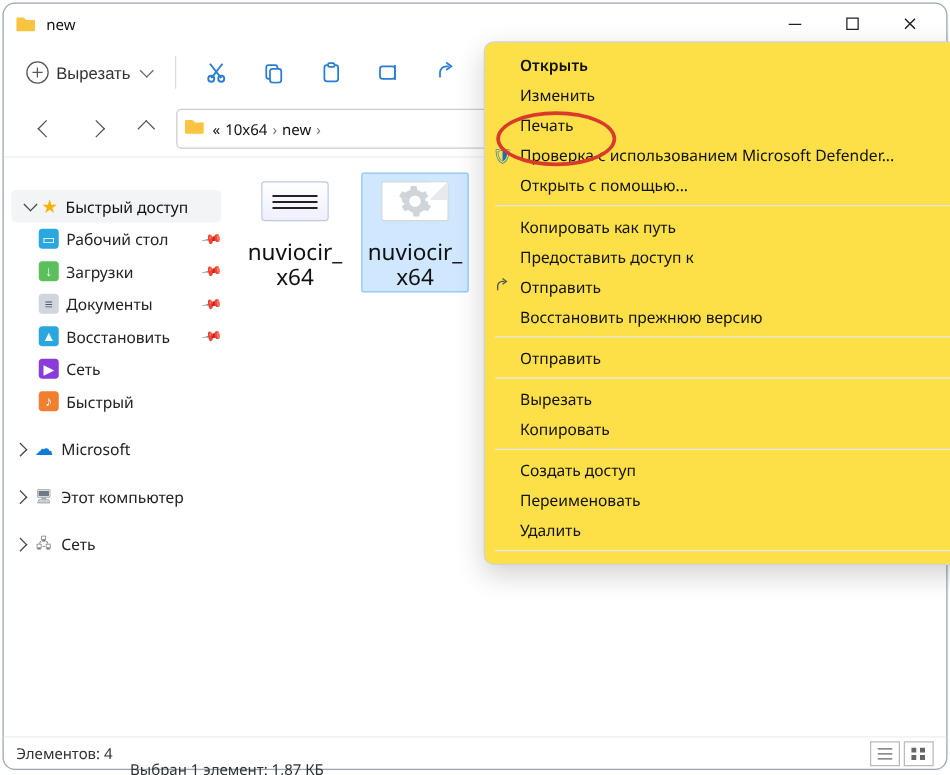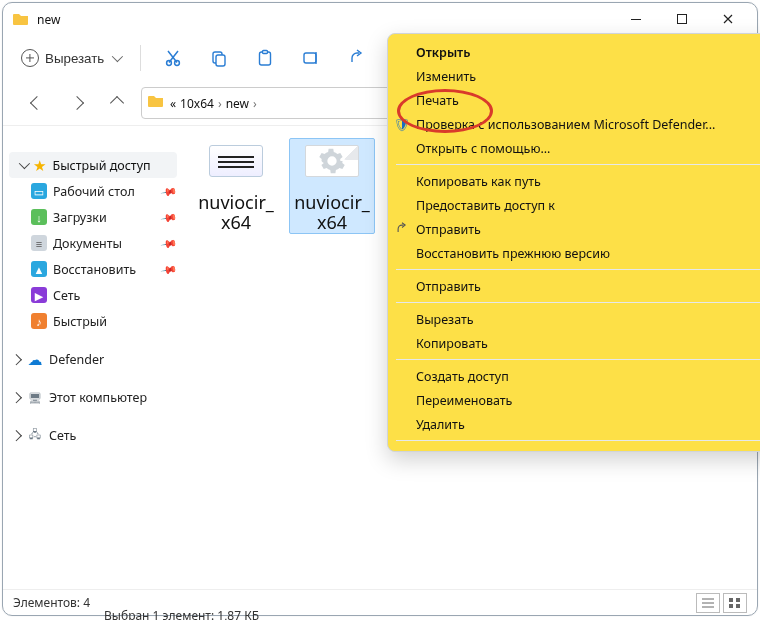--- a/index.html
+++ b/index.html
@@ -221,21 +221,21 @@
           </div>
         <div class="side-item">
             <span class="ico mus">♪</span>
             <span>Быстрый</span>
           </div>
       </div>
       <div class="side-group">
         <div class="side-item" style="padding-left:10px;">
             <span class="twisty closed"></span>
             <span class="ico onedrive">☁</span>
-            <span>Defender</span>
+            <span>Microsoft</span>
           </div>
       </div>
       <div class="side-group">
         <div class="side-item" style="padding-left:10px;">
             <span class="twisty closed"></span>
             <span class="ico pc">🖥</span>
             <span>Этот компьютер</span>
           </div>
       </div>
       <div class="side-group">

